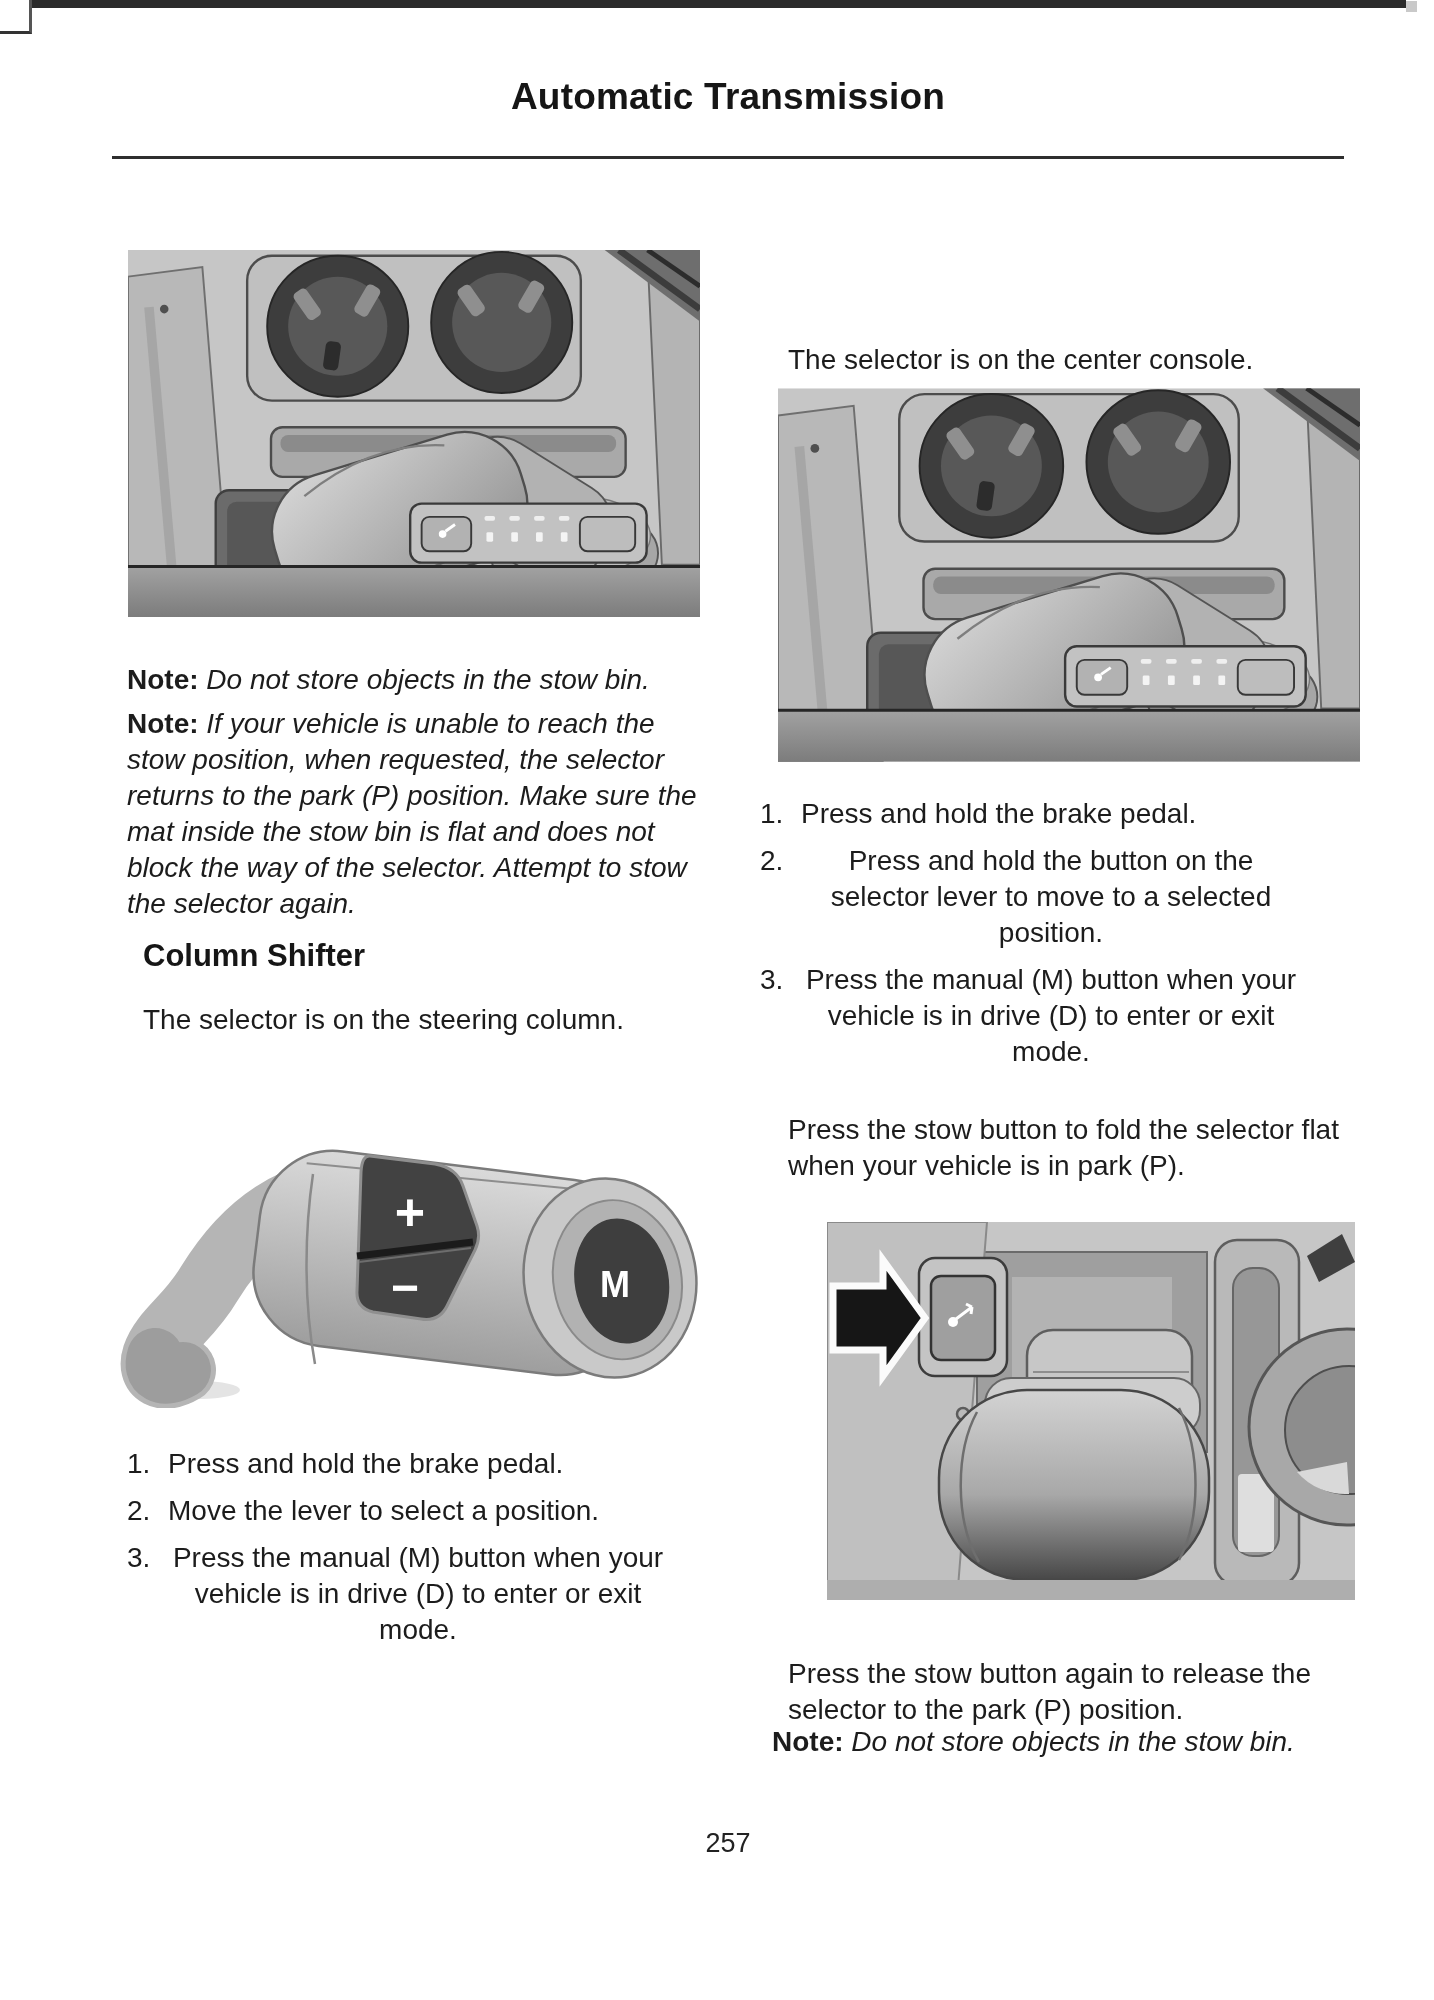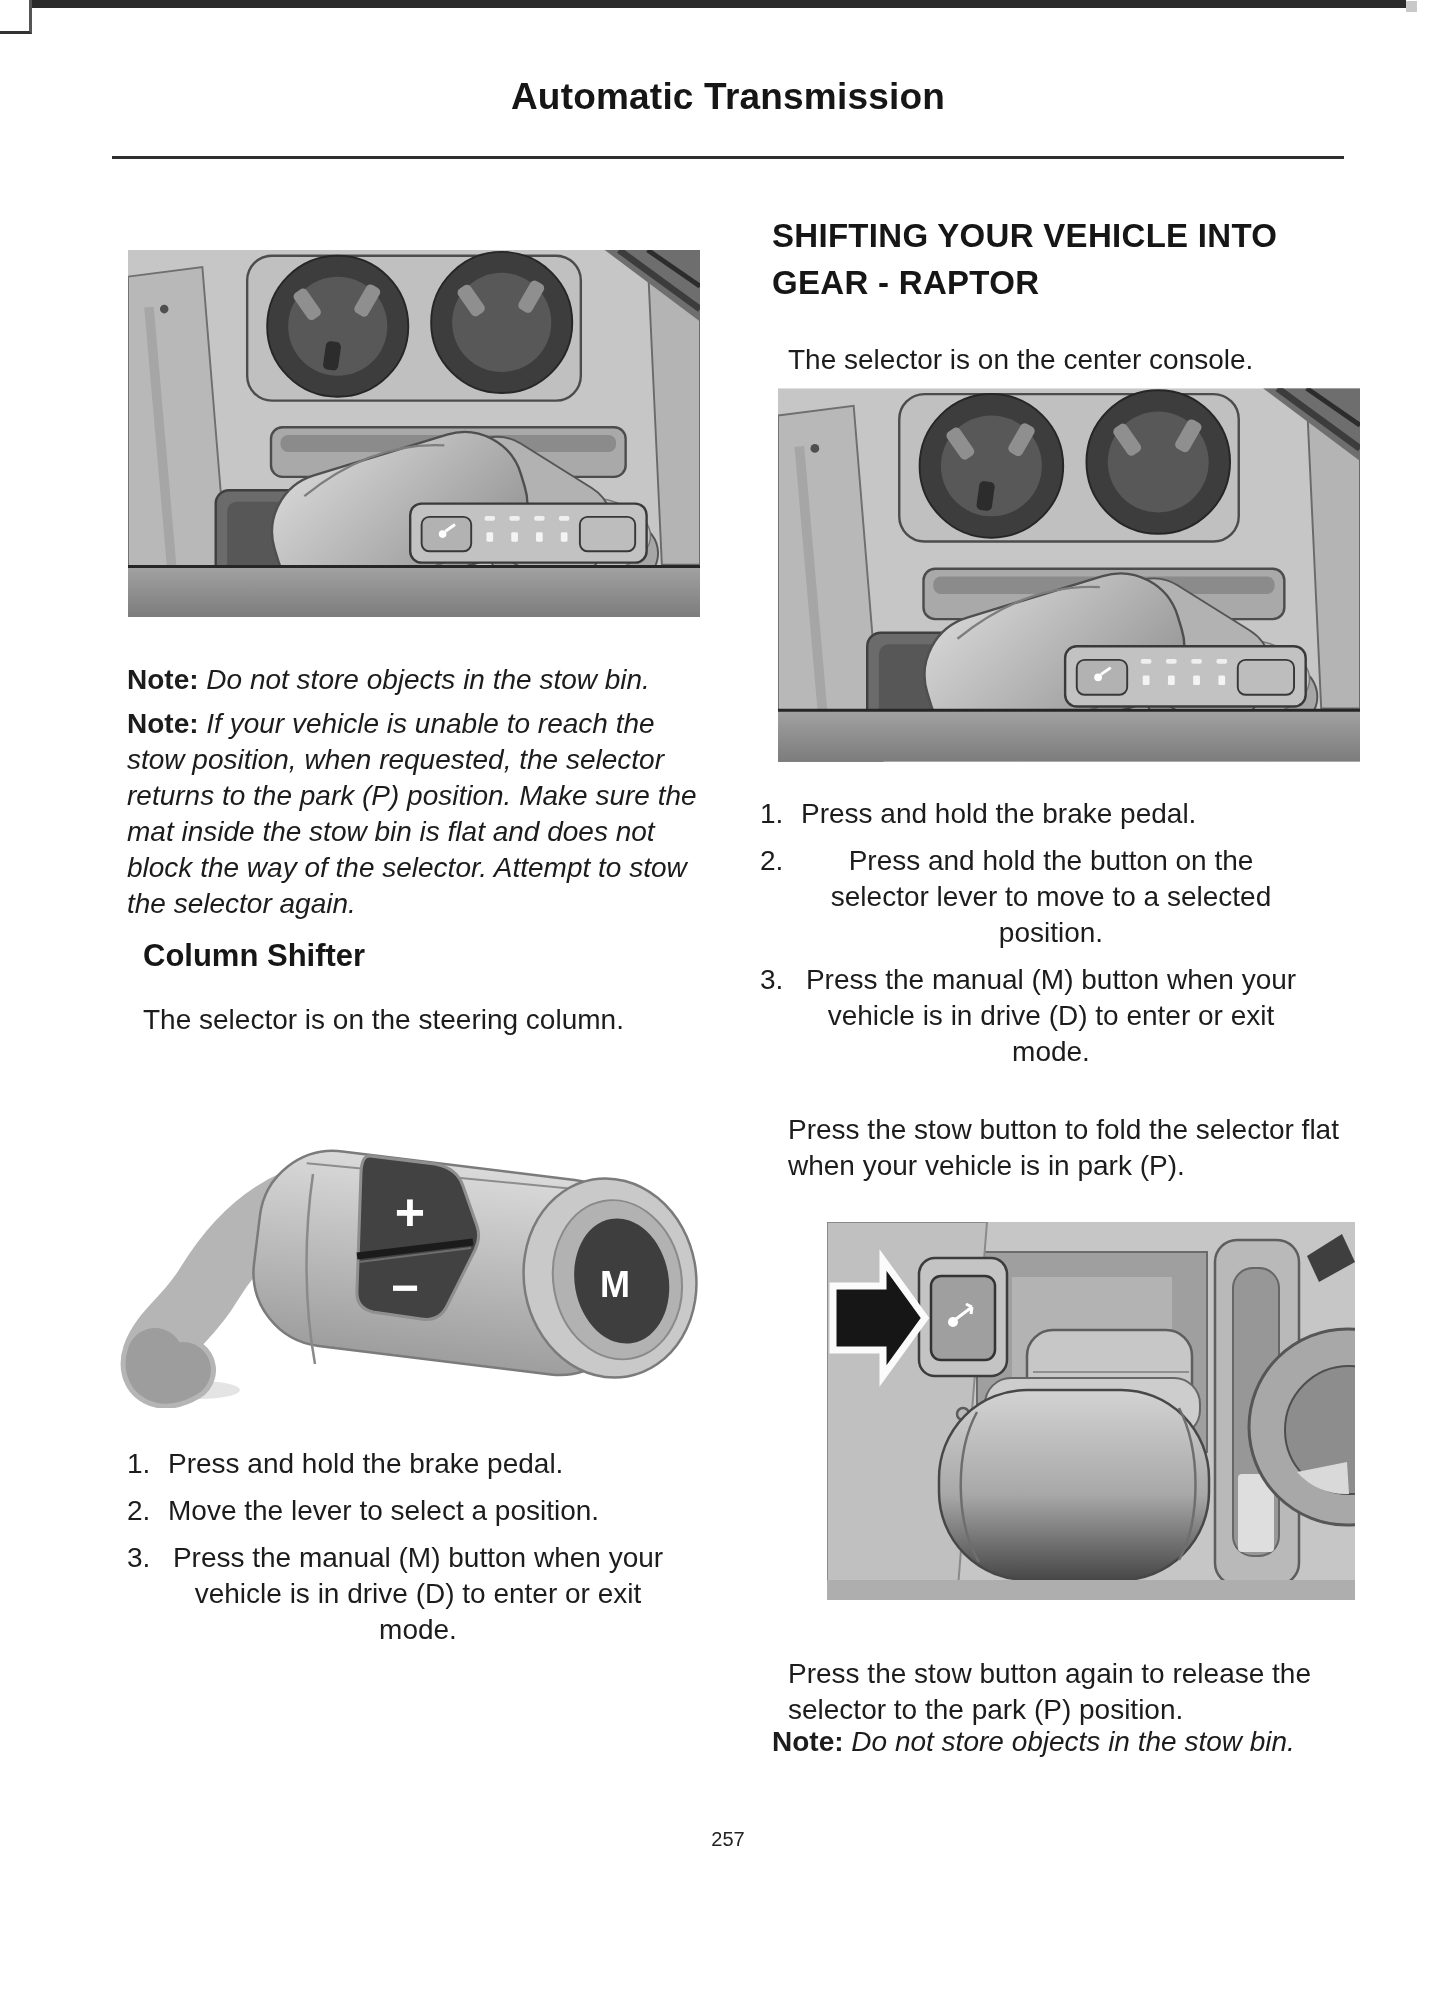--- a/index.html
+++ b/index.html
@@ -21,21 +21,21 @@
   .body-text{font-size:28px;line-height:36px;color:#1c1c1c;}
   .note-label{font-weight:700;font-style:normal;}
   .note-text{font-style:italic;}
   .heading-major{font-size:33px;line-height:47px;font-weight:700;color:#161616;letter-spacing:0.3px;margin:0;}
   .heading-sub{font-size:31px;font-weight:700;color:#161616;margin:16px;}
   ol.steps{list-style:none;margin:0;padding:0;}
   ol.steps li{display:flex;margin-bottom:11px;}
   ol.steps .num{flex:0 0 41px;}
   ol.steps .step-text{max-width:500px;text-align:center;}
   .illus{display:block;}
-  .folio{position:absolute;left:112px;top:1828px;width:1232px;text-align:center;font-size:20px;color:#222;}
+  .folio{position:absolute;left:112px;top:1828px;width:1232px;text-align:center;font-size:27px;color:#222;}
   .footer{position:absolute;left:112px;top:1956px;font-size:17px;letter-spacing:-0.2px;color:#1f1f1f;}
 </style>
 <title>Automatic Transmission</title></head>
 <body>
 
 <svg width="0" height="0" style="position:absolute" aria-hidden="true">
   <defs>
     <linearGradient id="gKnob" x1="0" y1="0" x2="1" y2="1">
       <stop offset="0" stop-color="#d8d8d8"></stop>
         <stop offset="1" stop-color="#8f8f8f"></stop>
@@ -161,21 +161,20 @@
     <li>
       <span class="num">2.</span>
       <span class="step-text">Move the lever to select a position.</span>
     </li>
     <li>
       <span class="num">3.</span>
       <span class="step-text">Press the manual (M) button when your vehicle is in drive (D) to enter or exit mode.</span>
     </li>
   </ol>
 
-  <h2 class="heading-major abs" style="left:772px;top:212px;width:600px">SHIFTING YOUR VEHICLE INTO GEAR - RAPTOR</h2>
 
   <p class="body-text abs" style="left:772px;top:326px;width:575px">The selector is on the center console.</p>
 
   <svg class="illus abs" style="left:778px;top:388px" width="582" height="374" viewBox="0 0 600 385">
     <use href="#console-art"></use>
   </svg>
 
   <ol class="steps abs body-text" style="left:760px;top:796px;width:587px">
     <li>
       <span class="num">1.</span>

